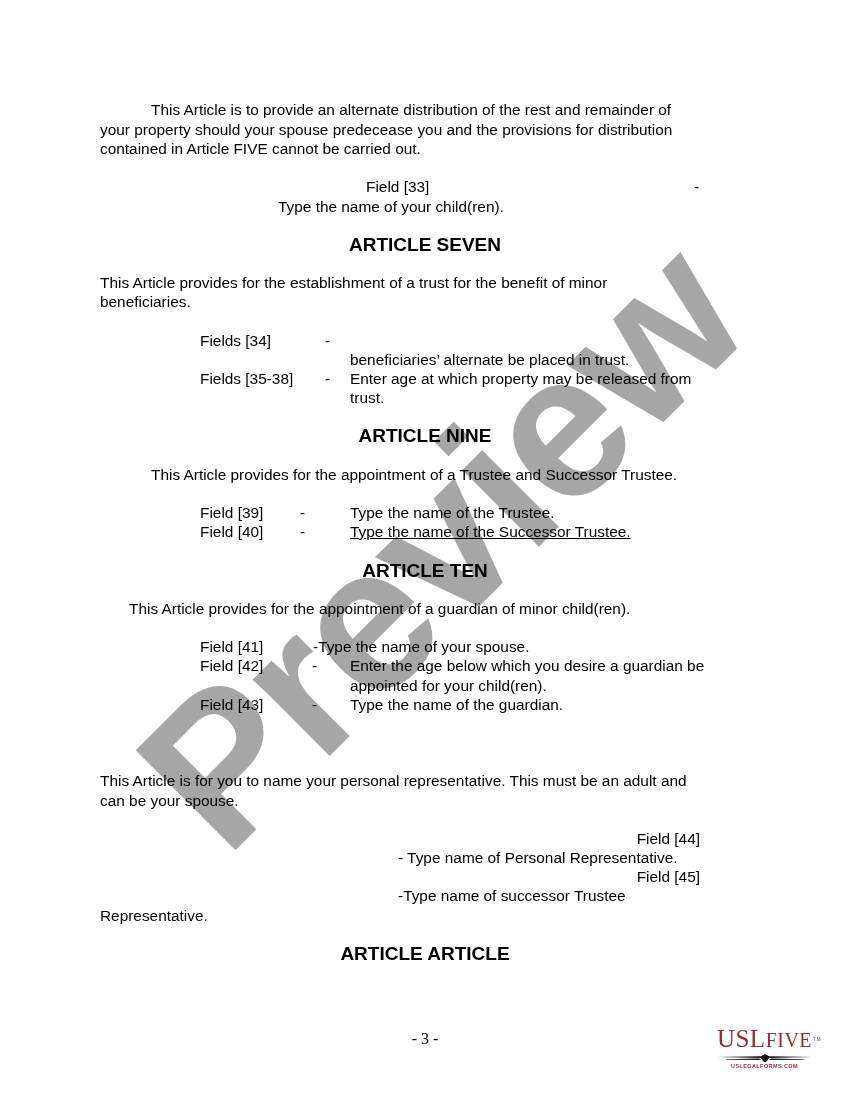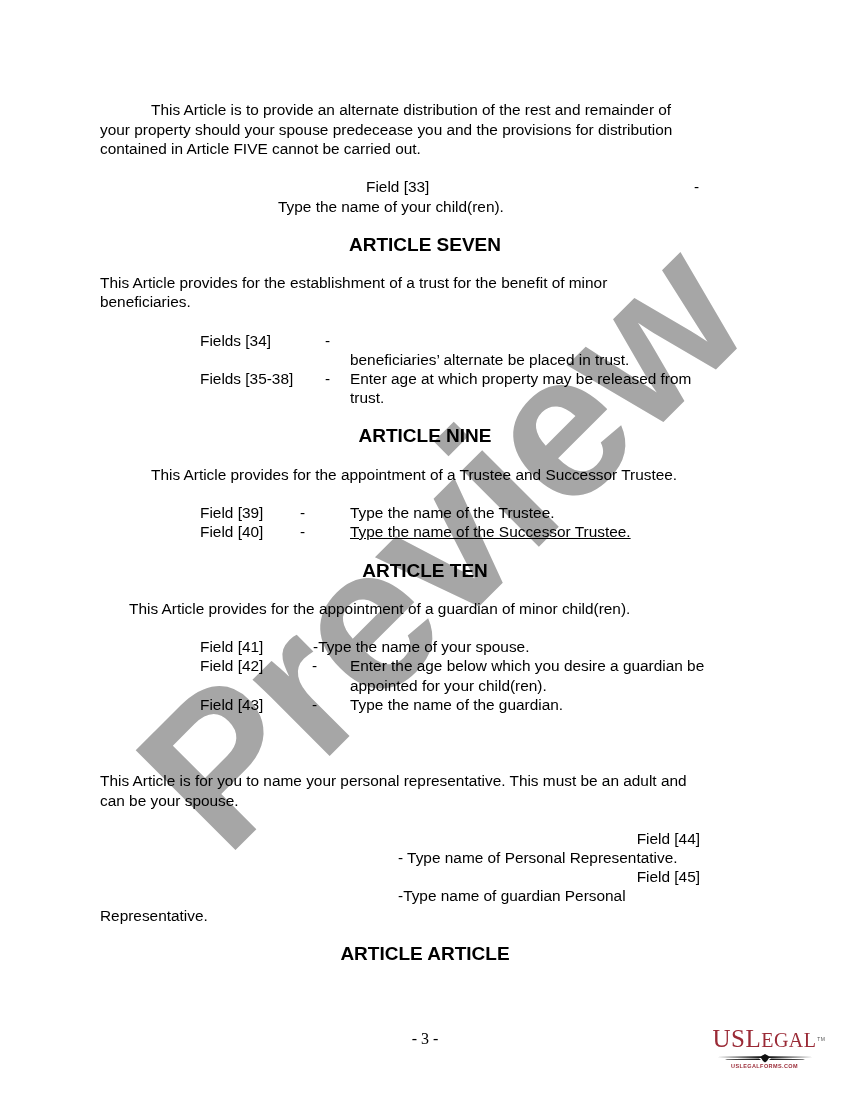--- a/index.html
+++ b/index.html
@@ -171,29 +171,29 @@
     <div class="line" style="left:200px; top:695px;">Field [43]</div>
     <div class="line" style="left:312px; top:695px;">-</div>
     <div class="line" style="left:350px; top:695px;">Type the name of the guardian.</div>
 
     <div class="line" style="left:100px; top:771px;">This Article is for you to name your personal representative.  This must be an adult and</div>
     <div class="line" style="left:100px; top:791px;">can be your spouse.</div>
 
     <div class="line right" style="left:400px; width:300px; top:829px;">Field [44]</div>
     <div class="line" style="left:398px; top:848px;">- Type name of Personal Representative.</div>
     <div class="line right" style="left:400px; width:300px; top:867px;">Field [45]</div>
-    <div class="line" style="left:398px; top:886px;">-Type name of guardian Personal</div>
+    <div class="line" style="left:398px; top:886px;">-Type name of successor Trustee</div>
     <div class="line" style="left:100px; top:906px;">Representative.</div>
 
     <div class="heading" style="top:944px;">ARTICLE ARTICLE</div>
 
     <div class="footer-page">- 3 -</div>
 
     <div class="logo">
-      <span class="logo-text"><span>US</span><span>L</span><span class="small-caps">EGAL</span><span class="logo-tm">TM</span></span>
+      <span class="logo-text"><span>US</span><span>L</span><span class="small-caps">FIVE</span><span class="logo-tm">TM</span></span>
       <svg class="logo-eagle" viewBox="0 0 100 10" xmlns="http://www.w3.org/2000/svg">
         <path d="M2 4 L46 3.2 L50 1 L54 3.2 L98 4 L54 5 L52 8 L50 9.5 L48 8 L46 5 Z" fill="#111"></path>
         <path d="M10 6.2 L44 5.6 L46 7 L12 6.8 Z" fill="#111"></path>
         <path d="M90 6.2 L56 5.6 L54 7 L88 6.8 Z" fill="#111"></path>
       </svg>
       <div class="logo-url">USLEGALFORMS.COM</div>
     </div>
 
   </div>
 </div>

